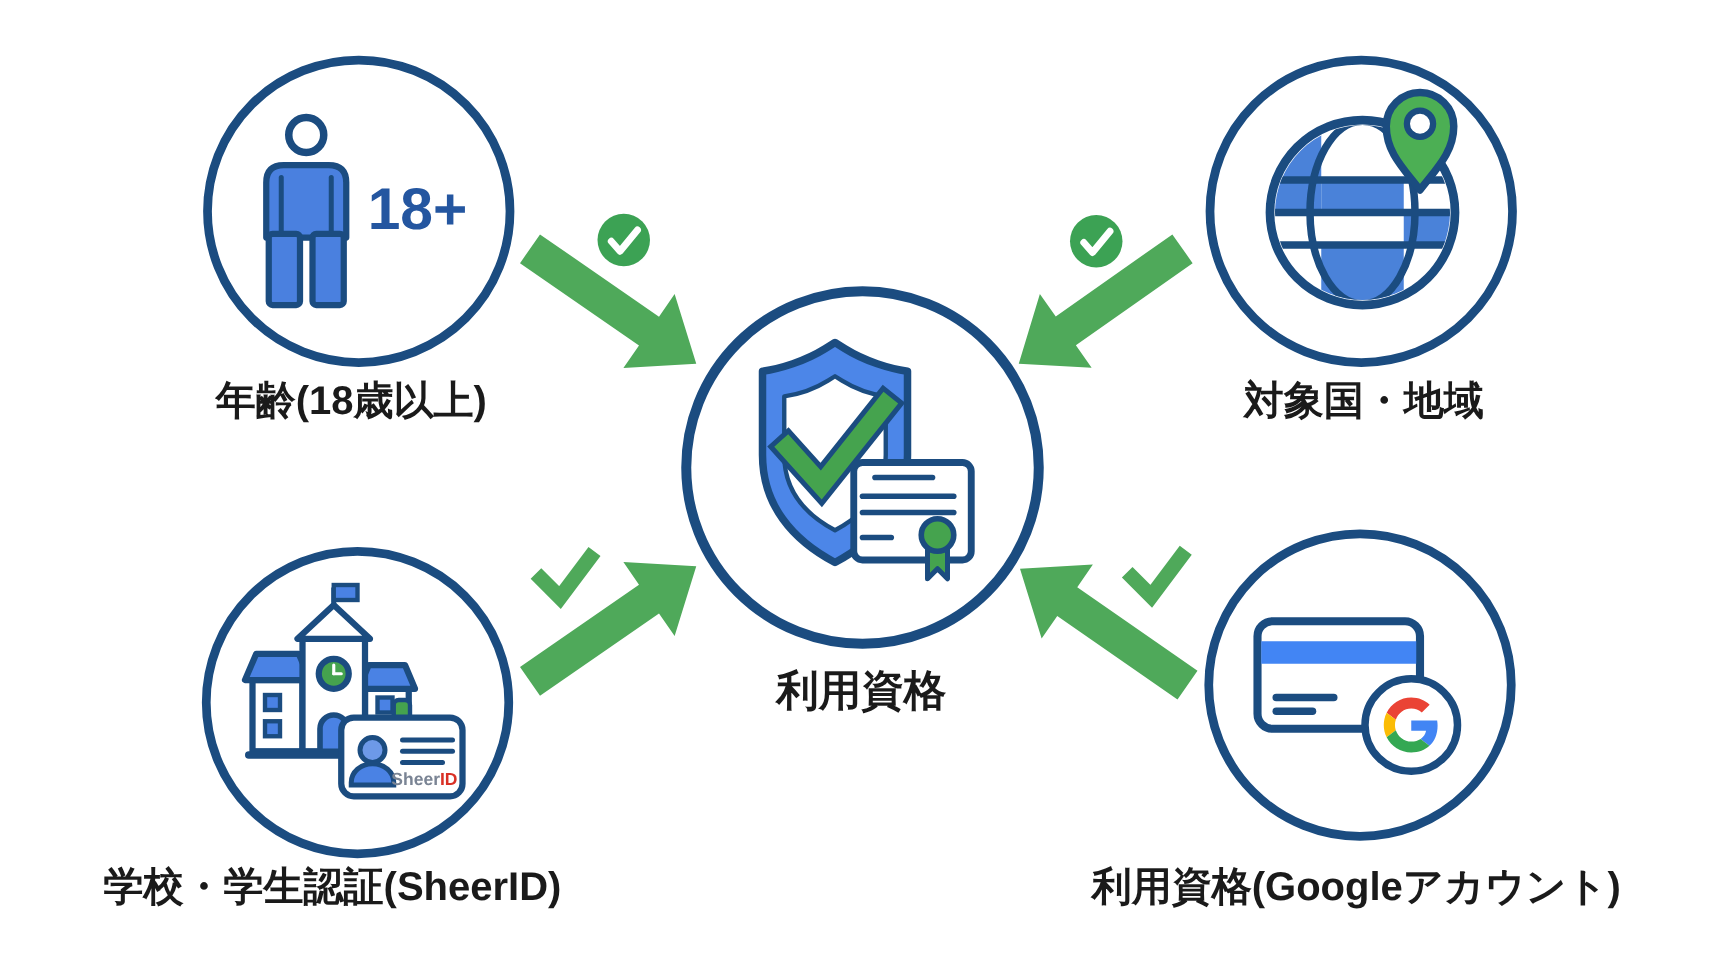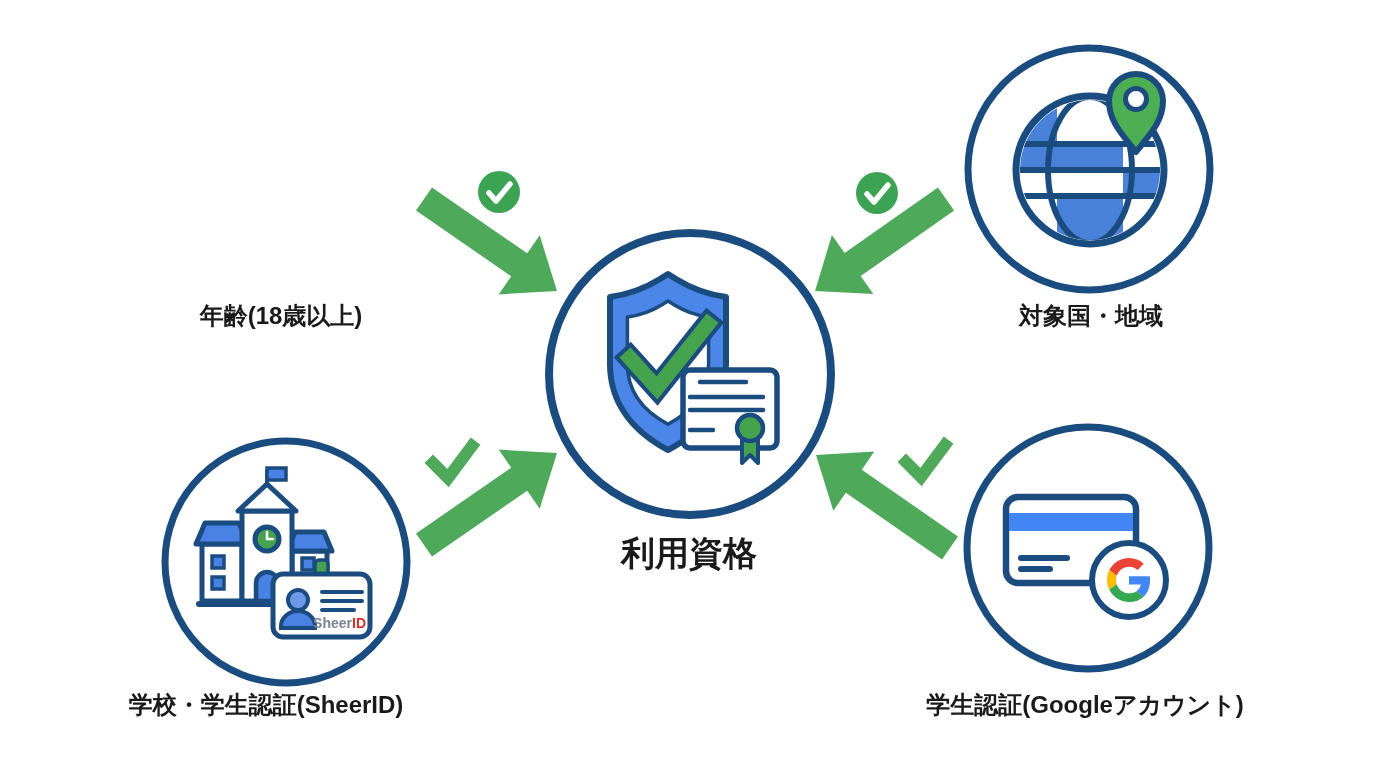--- a/index.html
+++ b/index.html
@@ -4,21 +4,21 @@
 <style>
   html,body{margin:0;padding:0;background:#ffffff;}
   .canvas{
     position:relative;width:1376px;height:768px;background:#ffffff;overflow:hidden;
     font-family:"Liberation Sans","DejaVu Sans",sans-serif;
   }
   .abs{position:absolute;}
   .node{position:absolute;}
   .label{
     position:absolute;transform:translateX(-50%);white-space:nowrap;
-    color:#1a1a1a;font-weight:600;font-size:24px;line-height:1.15;
+    color:#1a1a1a;font-weight:600;font-size:32px;line-height:1.15;
   }
   .label.center{font-size:34px;font-weight:700;}
   svg{display:block;}
 </style>
 </head>
 <body>
 
 <div class="canvas">
 
   <svg class="abs" style="left:0;top:0" width="1376" height="768" viewBox="0 0 1376 768">
@@ -39,20 +39,34 @@
     <g>
       <circle cx="877" cy="193" r="21" fill="#3ca254"></circle>
       <path d="M867,194 l7,8 l14,-17" fill="none" stroke="#ffffff" stroke-width="5.5" stroke-linecap="round" stroke-linejoin="round"></path>
     </g>
 
     <path d="M433,463 L448,478 L472,446" fill="none" stroke="#4fa95a" stroke-width="12" stroke-linecap="square" stroke-linejoin="miter"></path>
 
     <path d="M906,462 L921,477 L945,445" fill="none" stroke="#4fa95a" stroke-width="12" stroke-linecap="square" stroke-linejoin="miter"></path>
   </svg>
 
+  <div class="node" style="left:157px;top:39px">
+    <svg width="260" height="260" viewBox="0 0 260 260">
+      <circle cx="130" cy="130" r="121" fill="#ffffff" stroke="#1b4c80" stroke-width="7"></circle>
+      <g>
+        <circle cx="88" cy="69" r="14" fill="#ffffff" stroke="#1b4c80" stroke-width="6"></circle>
+        <path d="M56,151 V107 q0,-14 14,-14 h36 q14,0 14,14 v44 z" fill="#4a80df" stroke="#1b4c80" stroke-width="5" stroke-linejoin="round"></path>
+        <line x1="68" y1="103" x2="68" y2="147" stroke="#1b4c80" stroke-width="4" stroke-linecap="round"></line>
+        <line x1="108" y1="103" x2="108" y2="147" stroke="#1b4c80" stroke-width="4" stroke-linecap="round"></line>
+        <rect x="58" y="148" width="25" height="57" rx="3" fill="#4a80df" stroke="#1b4c80" stroke-width="5"></rect>
+        <rect x="93" y="148" width="25" height="57" rx="3" fill="#4a80df" stroke="#1b4c80" stroke-width="5"></rect>
+      </g>
+      <text x="177" y="144" text-anchor="middle" font-size="47" font-weight="700" fill="#2456a0" font-family="Liberation Sans, DejaVu Sans, sans-serif">18+</text>
+    </svg>
+  </div>
   <div class="label" style="left:281px;top:302px">年齢(18歳以上)</div>
 
   <div class="node" style="left:959px;top:39px">
     <svg width="260" height="260" viewBox="0 0 260 260">
       <defs>
           <clipPath id="globeClip">
             <circle cx="131" cy="131" r="70"></circle>
           </clipPath>
         </defs>
       <circle cx="130" cy="130" r="121" fill="#ffffff" stroke="#1b4c80" stroke-width="7"></circle>
@@ -150,15 +164,15 @@
         <circle cx="171" cy="162" r="37" fill="#ffffff" stroke="#1b4c80" stroke-width="6"></circle>
         <g transform="translate(149,140) scale(0.9167)">
           <path fill="#EA4335" d="M24 9.5c3.54 0 6.71 1.22 9.21 3.6l6.85-6.85C35.9 2.38 30.47 0 24 0 14.62 0 6.51 5.38 2.56 13.22l7.98 6.19C12.43 13.72 17.74 9.5 24 9.5z"></path>
           <path fill="#4285F4" d="M46.98 24.55c0-1.57-.15-3.09-.38-4.55H24v9.02h12.94c-.58 2.96-2.26 5.48-4.78 7.18l7.73 6c4.51-4.18 7.09-10.36 7.09-17.65z"></path>
           <path fill="#FBBC05" d="M10.53 28.59c-.48-1.45-.76-2.99-.76-4.59s.27-3.14.76-4.59l-7.98-6.19C.92 16.46 0 20.12 0 24c0 3.88.92 7.54 2.56 10.78l7.97-6.19z"></path>
           <path fill="#34A853" d="M24 48c6.48 0 11.93-2.13 15.89-5.81l-7.73-6c-2.15 1.45-4.92 2.3-8.16 2.3-6.26 0-11.57-4.22-13.47-9.91l-7.98 6.19C6.51 42.62 14.62 48 24 48z"></path>
         </g>
       </g>
     </svg>
   </div>
-  <div class="label" style="left:1085px;top:691px">学生認証(Googleアカウント)</div>
+  <div class="label" style="left:1085px;top:691px">利用資格(Googleアカウント)</div>
 
 </div>
 
 </body></html>

